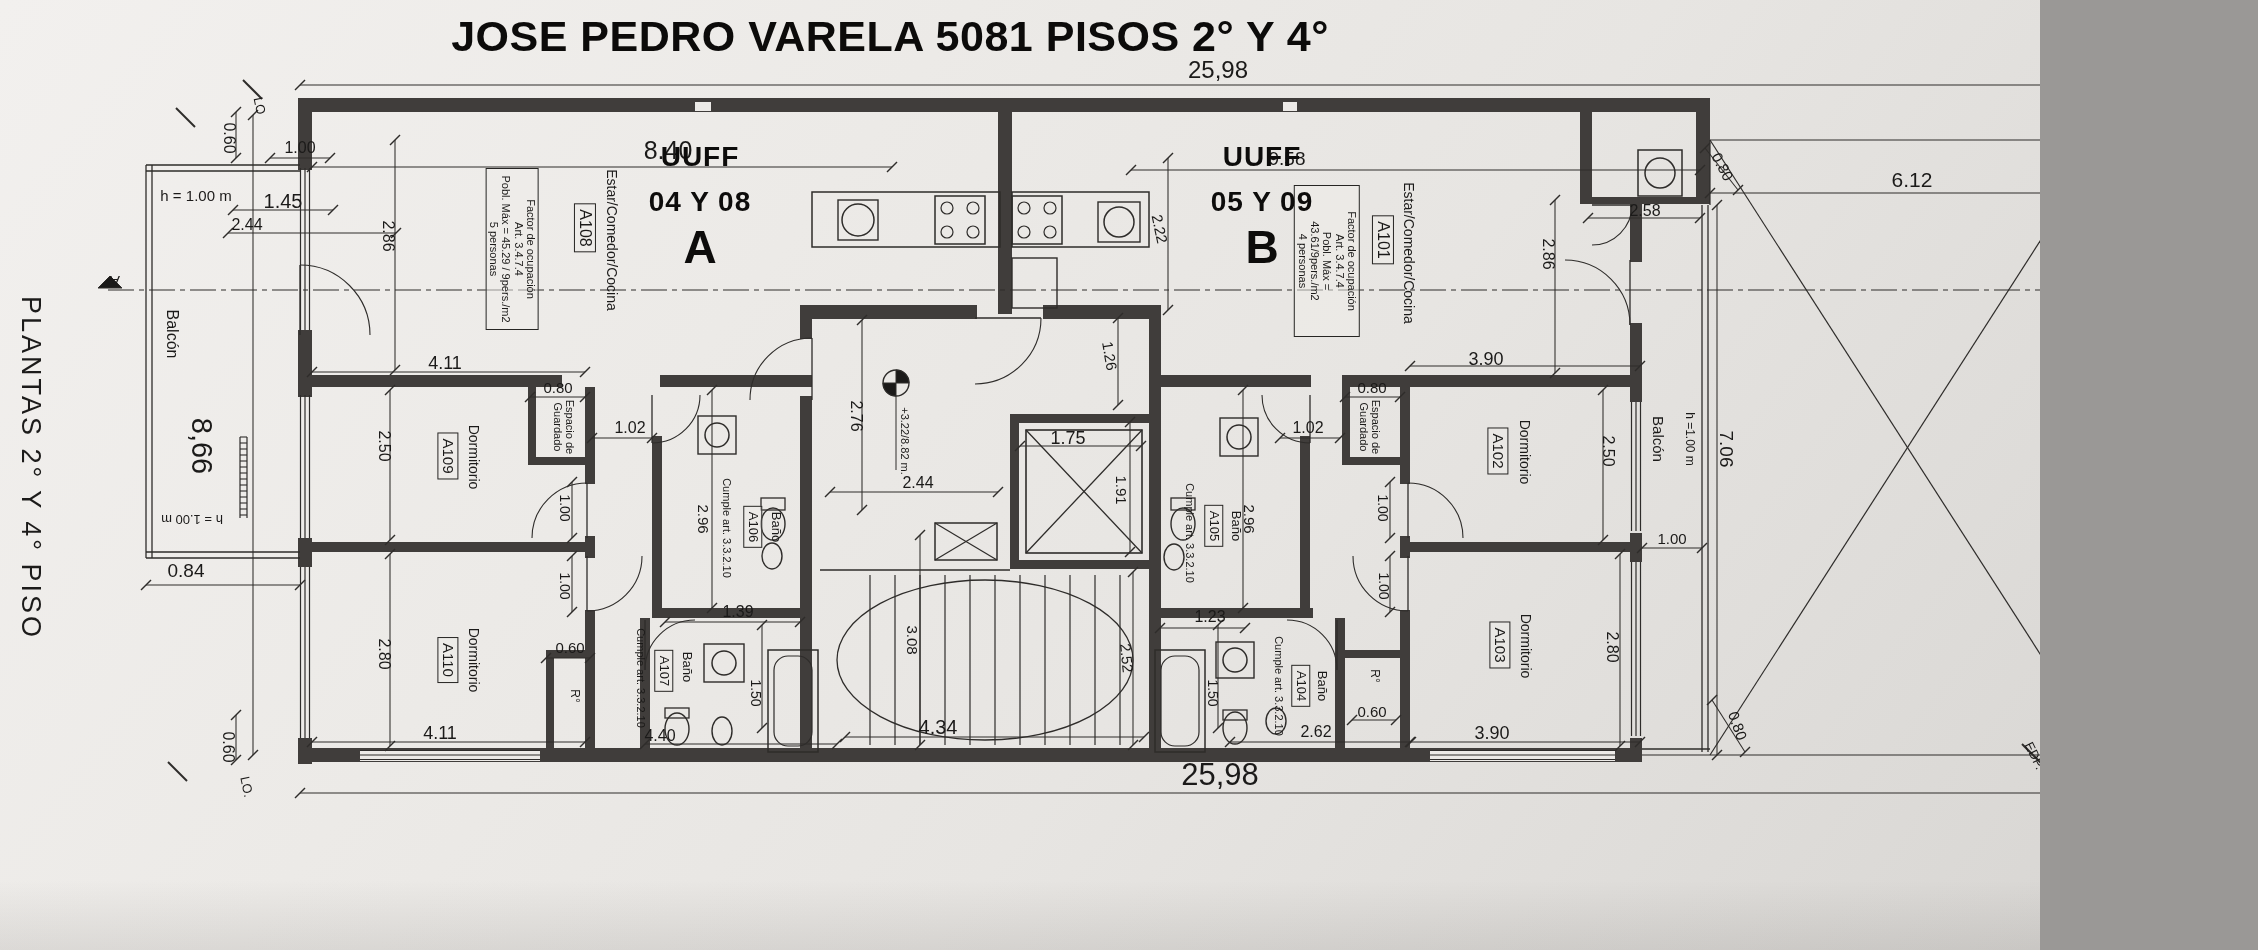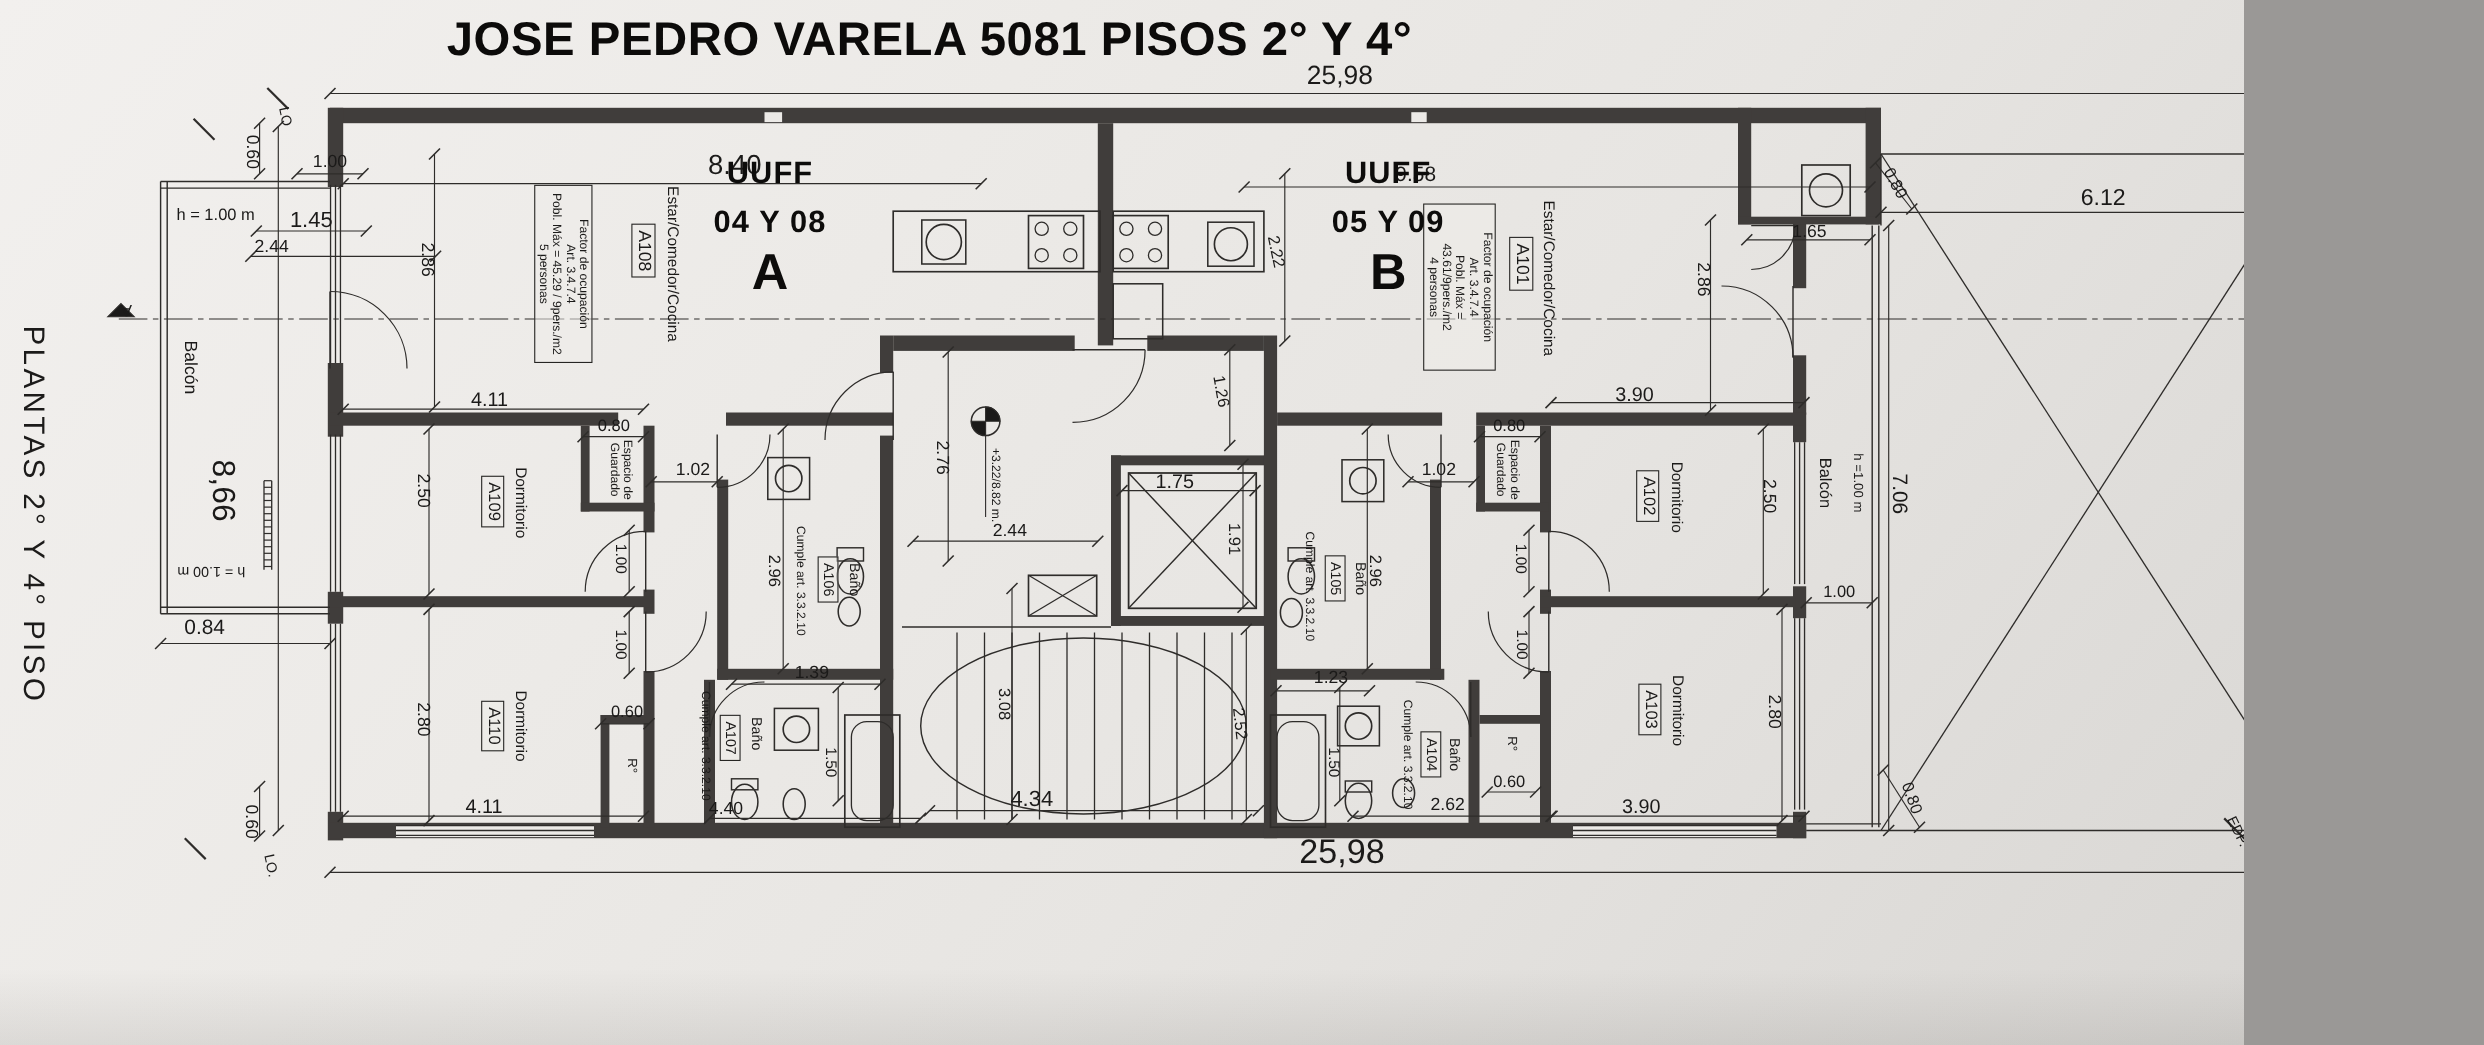--- a/index.html
+++ b/index.html
@@ -5,21 +5,21 @@
   html,body{margin:0;padding:0;background:#9a9896;}
   #canvas{position:relative;width:2040px;height:950px;overflow:hidden;
     font-family:"Liberation Sans","DejaVu Sans",sans-serif;
     background:linear-gradient(128deg,#f2f0ee 0%,#eceae7 35%,#e7e5e2 60%,#d9d7d4 100%);}
   #canvas:after{content:"";position:absolute;left:0;right:0;bottom:0;height:70px;pointer-events:none;
     background:linear-gradient(180deg,rgba(0,0,0,0) 0%,rgba(60,55,50,.10) 100%);}
   #plan-svg{position:absolute;left:0;top:0;}
   #labels-layer{position:absolute;left:0;top:0;width:100%;height:100%;pointer-events:none;}
   .lbl{position:absolute;color:#1b1a19;white-space:pre-line;text-align:center;line-height:1.12;}
   .lbl.boxed{border:1.6px solid #262523;padding:1px 5px;background:rgba(238,236,233,.55);}
-  #title{position:absolute;left:845px;top:12px;transform:translateX(-50%);
+  #title{position:absolute;left:890px;top:12px;transform:translateX(-50%);
     font-size:43px;font-weight:800;letter-spacing:.5px;color:#0c0b0a;white-space:nowrap;}
   #side-label{position:absolute;left:30px;top:468px;transform:translate(-50%,-50%) rotate(90deg);
     font-size:27px;letter-spacing:3px;color:#1c1b1a;white-space:nowrap;}
   .unit-header{position:absolute;transform:translateX(-50%);text-align:center;color:#0d0c0b;font-weight:800;}
   .unit-header .l1,.unit-header .l2{display:block;font-size:28px;line-height:45px;letter-spacing:1px;}
   .unit-header .l3{display:block;font-size:46px;line-height:46px;}
   #unit-a{left:700px;top:134px;}
   #unit-b{left:1262px;top:134px;}
 </style>
 </head>
@@ -493,21 +493,21 @@
       <div class="lbl" style="left: 912px; top: 640px; font-size: 15px; transform: translate(-50%, -50%) rotate(90deg);">3.08</div>
       <div class="lbl" style="left: 1126px; top: 658px; font-size: 15px; transform: translate(-50%, -50%) rotate(84deg);">2.52</div>
       <div class="lbl" style="left: 938px; top: 727px; font-size: 20px; transform: translate(-50%, -50%) rotate(0deg);">4.34</div>
       <div class="lbl" style="left: 1287px; top: 159px; font-size: 19px; transform: translate(-50%, -50%) rotate(0deg);">9.58</div>
       <div class="lbl" style="left: 1408px; top: 253px; font-size: 14px; transform: translate(-50%, -50%) rotate(90deg);">Estar/Comedor/Cocina</div>
       <div class="lbl boxed" style="left: 1383px; top: 240px; font-size: 16px; transform: translate(-50%, -50%) rotate(90deg);">A101</div>
       <div class="lbl boxed" style="left: 1327px; top: 261px; font-size: 11px; width: 140px; transform: translate(-50%, -50%) rotate(90deg);">Factor de ocupación
 Art. 3.4.7.4
 Pobl. Máx = 43.61/9pers./m2
 4 personas</div>
-      <div class="lbl" style="left: 1645px; top: 211px; font-size: 16px; transform: translate(-50%, -50%) rotate(0deg);">1.65</div>
+      <div class="lbl" style="left: 1645px; top: 211px; font-size: 16px; transform: translate(-50%, -50%) rotate(0deg);">2.58</div>
       <div class="lbl" style="left: 1548px; top: 254px; font-size: 16px; transform: translate(-50%, -50%) rotate(90deg);">2.86</div>
       <div class="lbl" style="left: 1372px; top: 388px; font-size: 15px; transform: translate(-50%, -50%) rotate(0deg);">0.80</div>
       <div class="lbl" style="left: 1370px; top: 427px; font-size: 11px; transform: translate(-50%, -50%) rotate(90deg);">Espacio de
 Guardado</div>
       <div class="lbl" style="left: 1308px; top: 428px; font-size: 16px; transform: translate(-50%, -50%) rotate(0deg);">1.02</div>
       <div class="lbl" style="left: 1249px; top: 519px; font-size: 15px; transform: translate(-50%, -50%) rotate(90deg);">2.96</div>
       <div class="lbl" style="left: 1190px; top: 533px; font-size: 11px; transform: translate(-50%, -50%) rotate(90deg);">Cumple art. 3.3.2.10</div>
       <div class="lbl boxed" style="left: 1214px; top: 526px; font-size: 13px; transform: translate(-50%, -50%) rotate(90deg);">A105</div>
       <div class="lbl" style="left: 1236px; top: 526px; font-size: 13px; transform: translate(-50%, -50%) rotate(90deg);">Baño</div>
       <div class="lbl" style="left: 1210px; top: 617px; font-size: 16px; transform: translate(-50%, -50%) rotate(0deg);">1.23</div>

